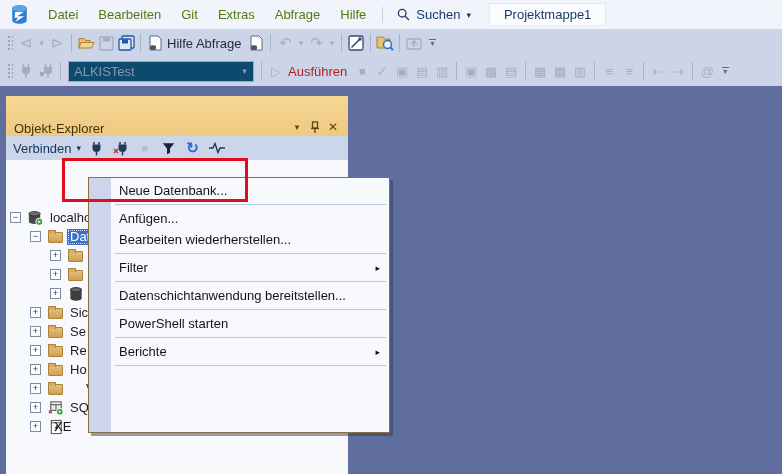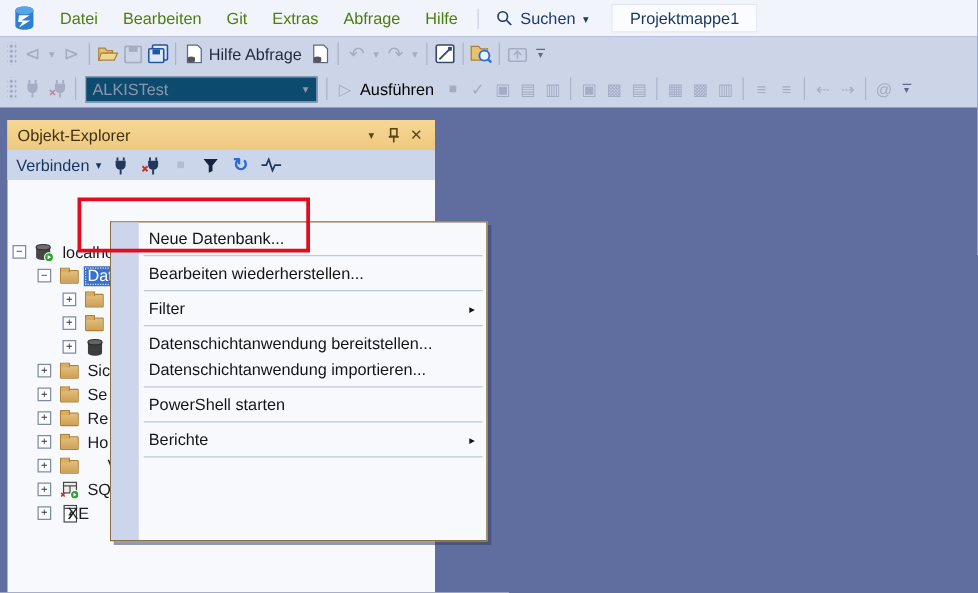--- a/index.html
+++ b/index.html
@@ -23,32 +23,32 @@
   .tbrow { height:28px; display:flex; align-items:center; padding-left:3px; }
   .grip { width:7px; height:18px; margin:0 3px;
     background-image:radial-gradient(#97a1bf 1px, transparent 1.2px);
     background-size:4px 4px; background-position:1px 1px; }
   .tb-sep { width:1px; height:18px; background:#aab3cc; margin:0 4px; flex:0 0 auto; }
   .tbi { min-width:20px; height:22px; display:flex; align-items:center; justify-content:center;
     font-size:13px; color:#a4adc4; flex:0 0 auto; }
   .tbi.small { min-width:11px; font-size:9px; }
   .tbi.en { color:#38496b; }
   .tb-label { color:#1e2a40; padding:0 5px 0 2px; }
-  .tb-label.dis { color:#000000; }
+  .tb-label.dis { color:#b91c1c; }
   .ovf { display:flex; flex-direction:column; align-items:center; justify-content:center; min-width:16px; height:22px; color:#5b6886; }
   .ovf .bar { width:7px; height:1px; background:#5b6886; margin-bottom:1px; }
   .ovf .car { font-size:8px; line-height:6px; }
   .combo { width:186px; height:21px; margin:0 3px; background:#0c4a6e; border:1px solid #9aa6c2;
     display:flex; align-items:center; color:#8d96ad;gap:28px; }
   .combo .cv { flex:1; padding-left:5px; }
   .combo .cbtn { width:17px; height:100%; display:flex; align-items:center; justify-content:center; font-size:9px; color:#8d96ad; }
 
   
   .oe { position:absolute; left:6px; top:96px; width:342px; height:378px; background:#f7f9fd; }
-  .oe-title { height:24px; background:linear-gradient(#f6d793,#eec981); display:flex; align-items:center;
+  .oe-title { height:40px; background:linear-gradient(#f6d793,#eec981); display:flex; align-items:flex-end;
     padding:0 6px 0 8px; color:#40320e; }
   .oe-title .t { flex:1; }
   .oe-tbtn { width:18px; height:18px; display:flex; align-items:center; justify-content:center;
     color:#5a4516; font-size:12px; }
   .oe-toolbar { height:24px; background:#ccd6ea; display:flex; align-items:center; padding-left:7px; gap:7px; }
   .connect { color:#16355e; display:flex; align-items:center; gap:5px; }
   .connect .car { font-size:9px; }
   .oei { width:17px; height:18px; display:flex; align-items:center; justify-content:center; }
   .tree { position:relative; height:330px; }
 
@@ -382,33 +382,33 @@
     </div>
   </div>
 
   <div class="cmenu">
     <div class="gutter"></div>
     <div style="height:2px"></div>
     <div class="mi">Neue Datenbank...</div>
     <div class="msep">
         <span class="ln"></span>
       </div>
+    <div class="mi">Anfügen...</div>
     <div class="mi">Bearbeiten wiederherstellen...</div>
     <div class="msep">
         <span class="ln"></span>
       </div>
     <div class="mi">
       <span>Filter</span>
       <span class="arrow">▸</span>
     </div>
     <div class="msep">
         <span class="ln"></span>
       </div>
     <div class="mi">Datenschichtanwendung bereitstellen...</div>
-    <div class="mi">Datenschichtanwendung importieren...</div>
     <div class="msep">
         <span class="ln"></span>
       </div>
     <div class="mi">PowerShell starten</div>
     <div class="msep">
         <span class="ln"></span>
       </div>
     <div class="mi">
       <span>Berichte</span>
       <span class="arrow">▸</span>

